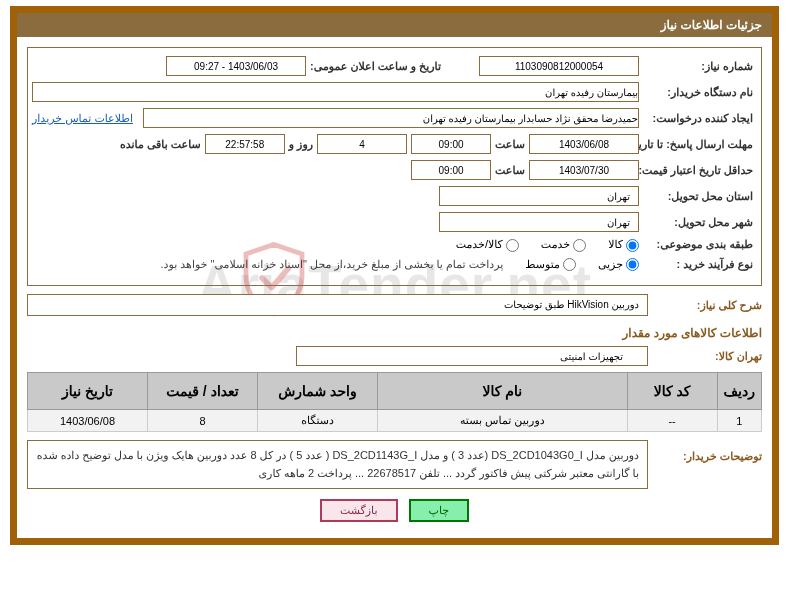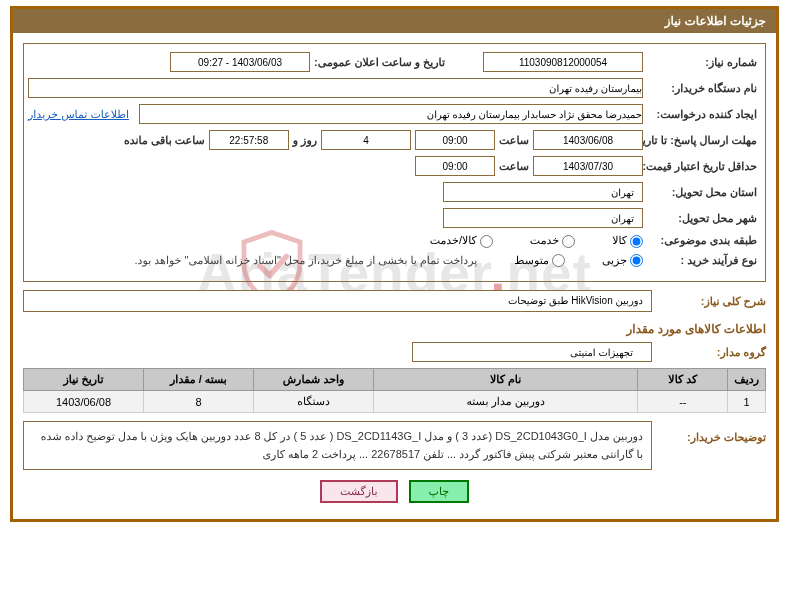--- a/index.html
+++ b/index.html
@@ -6,21 +6,21 @@
 body {
   font-family: Tahoma, Arial, sans-serif;
   font-size: 11px;
   background: #fff;
   direction: rtl;
   width: 789px;
   height: 598px;
   position: relative;
 }
 .outer-frame {
-  border: 3px solid #a16207;
+  border: 7px solid #a16207;
   margin: 6px 10px 10px 10px;
   position: relative;
 }
 .header-bar {
   background: #8a6c3f;
   color: #fff;
   padding: 5px 10px;
   font-weight: bold;
   font-size: 12px;
 }
@@ -59,21 +59,21 @@
   display: inline-block;
 }
 .field-long { flex: 1; text-align: right; padding-right: 0; }
 .link {
   color: #1a5fbf;
   text-decoration: underline;
   cursor: pointer;
   margin-right: 6px;
 }
 .radio-row label {
-  margin-left: 33px;
+  margin-left: 18px;
   font-size: 11px;
 }
 .radio-row input { margin-left: 3px; vertical-align: middle; }
 .note { color: #444; font-size: 11px; }
 .section-title {
   color: #8a5a1f;
   font-weight: bold;
   font-size: 12px;
   margin: 10px 0 6px 0;
 }
@@ -84,22 +84,22 @@
   width: 110px;
 }
 table.data {
   width: 100%;
   border-collapse: collapse;
   margin-top: 4px;
 }
 table.data th {
   background: #c9c9c9;
   border: 1px solid #999;
-  padding: 4px 6px;
-  font-size: 11px;
+  padding: 10px 6px;
+  font-size: 14px;
   font-weight: bold;
 }
 table.data td {
   background: #f2f2f2;
   border: 1px solid #ccc;
   padding: 4px 6px;
   text-align: center;
   font-size: 11px;
 }
 .desc-box {
@@ -245,40 +245,40 @@
     </div>
 
     <div class="row" style="margin-bottom:4px">
       <span class="sub-label">شرح کلی نیاز:</span>
       <span class="field" style="flex:1;text-align:right;padding-right:8px;height:22px">دوربین HikVision طبق توضیحات</span>
     </div>
 
     <div class="section-title">اطلاعات کالاهای مورد مقدار</div>
 
     <div class="row">
-      <span class="sub-label">گروه مدار:</span>
-      <span class="field" style="width:240px;text-align:right;padding-right:18px">تجهیزات امنیتی</span>
+      <span class="sub-label">تهران کالا:</span>
+      <span class="field" style="width:352px;text-align:right;padding-right:24px">تجهیزات امنیتی</span>
     </div>
 
     <table class="data">
       <thead>
         <tr>
           <th class="col-rad">ردیف</th>
           <th class="col-code">کد کالا</th>
           <th>نام کالا</th>
           <th class="col-unit">واحد شمارش</th>
-          <th class="col-qty">بسته / مقدار</th>
+          <th class="col-qty">تعداد / قیمت</th>
           <th class="col-date">تاریخ نیاز</th>
         </tr>
       </thead>
       <tbody>
         <tr>
           <td>1</td>
           <td>--</td>
-          <td>دوربین مدار بسته</td>
+          <td>دوربین تماس بسته</td>
           <td>دستگاه</td>
           <td>8</td>
           <td>1403/06/08</td>
         </tr>
       </tbody>
     </table>
 
     <div class="row" style="margin-top:8px;align-items:flex-start">
       <span class="sub-label" style="padding-top:10px">توضیحات خریدار:</span>
       <div class="desc-box">دوربین مدل DS_2CD1043G0_I (عدد 3 )  و مدل DS_2CD1143G_I ( عدد 5 )  در کل 8 عدد دوربین هایک ویژن با مدل توضیح داده شده با گارانتی معتبر شرکتی پیش فاکتور گردد ... تلفن 22678517 ... پرداخت 2 ماهه کاری</div>

